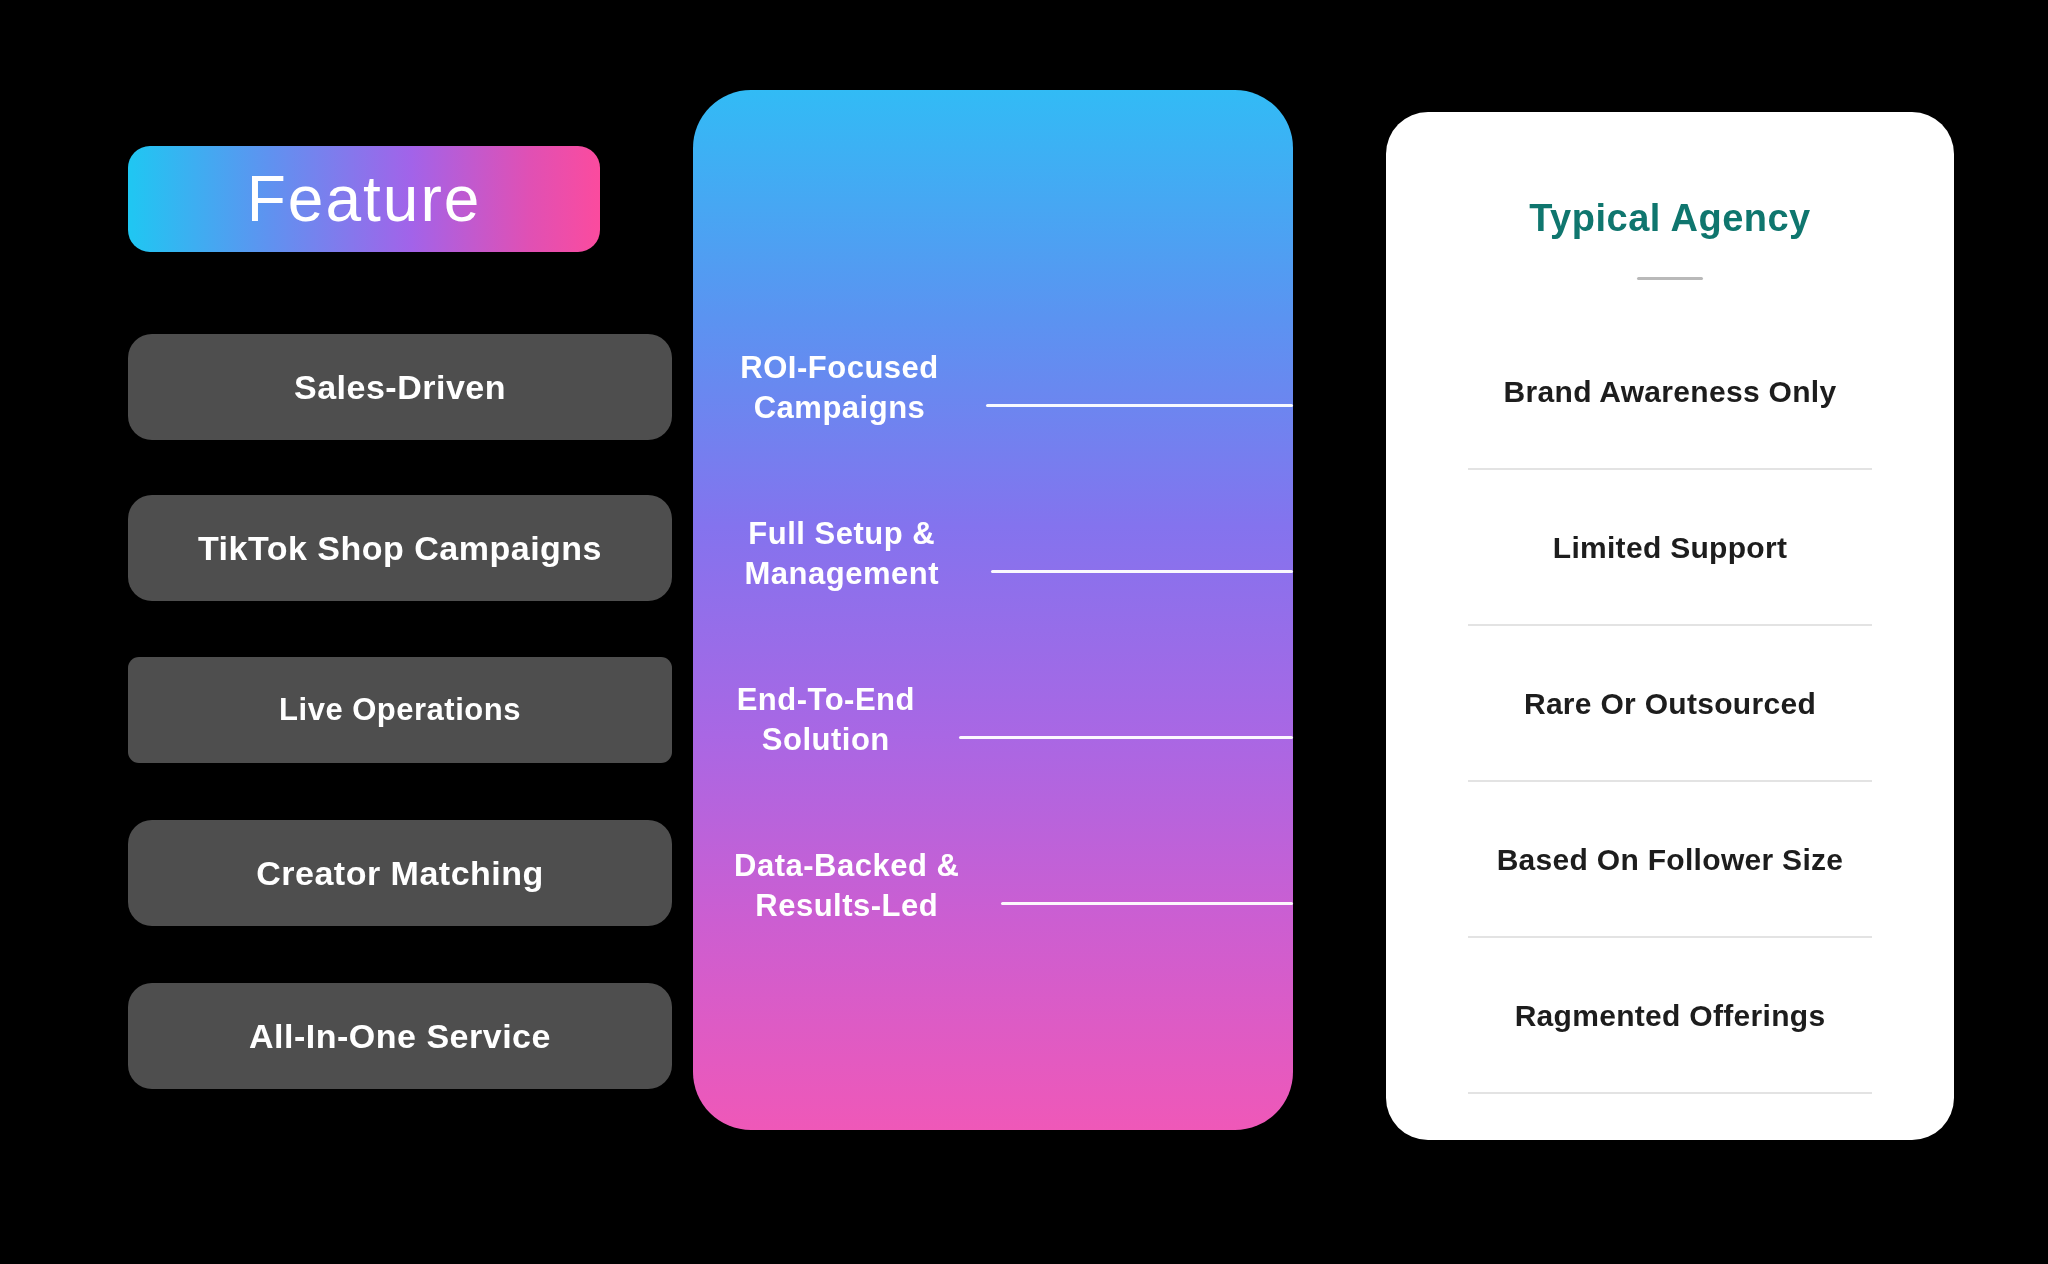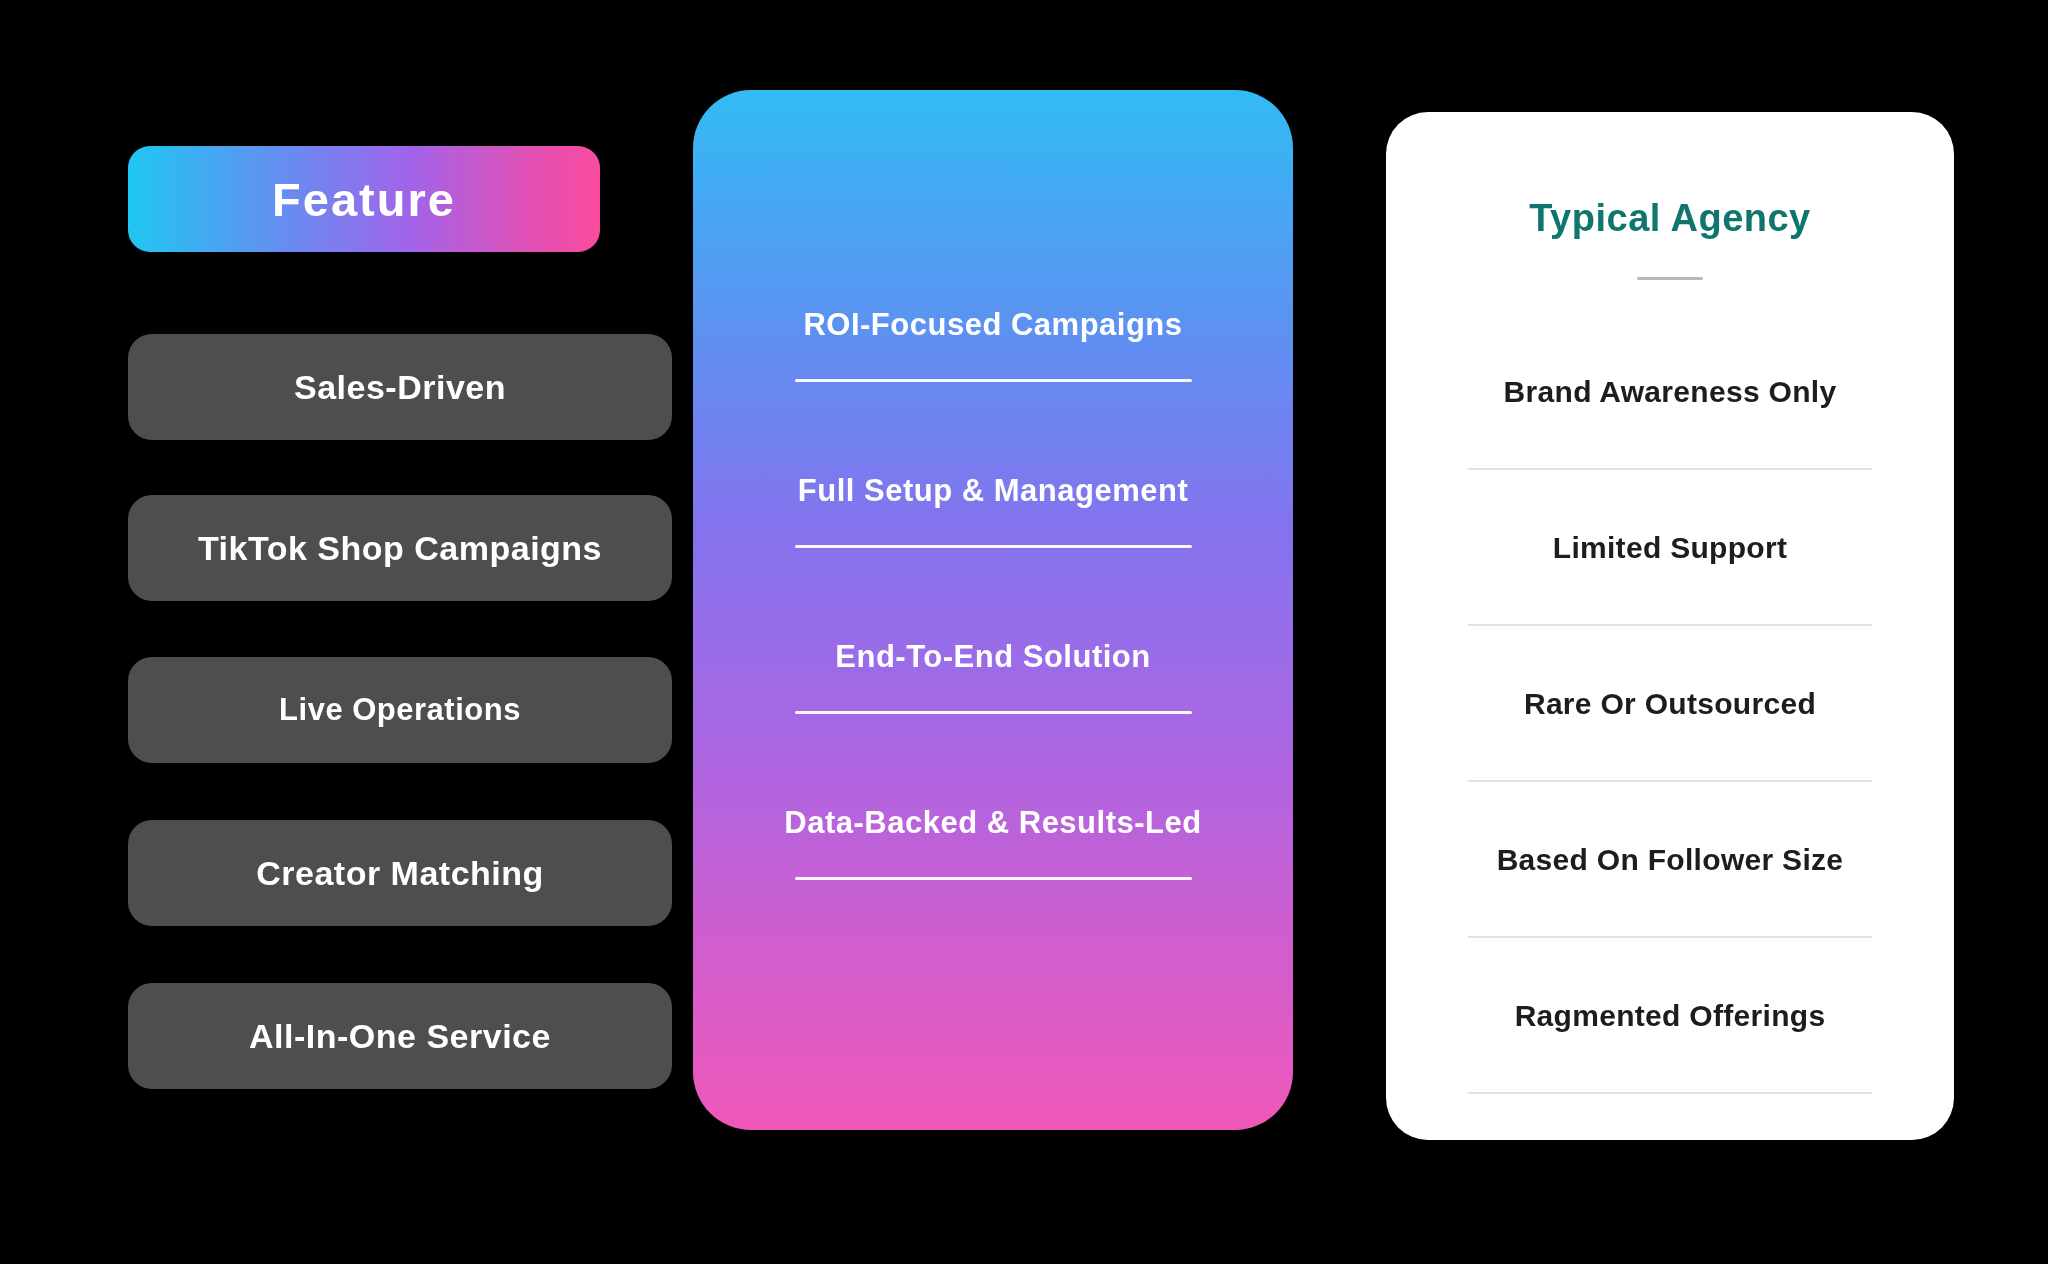--- a/index.html
+++ b/index.html
@@ -14,52 +14,52 @@
 
   
   .feature-header {
     position: absolute;
     left: 128px; top: 146px;
     width: 472px; height: 106px;
     border-radius: 22px;
     background: linear-gradient(90deg, #1fc7f2 0%, #5f92f0 30%, #a263e9 60%, #e050b4 85%, #fb4b9e 100%);
     display: flex; align-items: center; justify-content: center;
     color: #ffffff;
-    font-size: 47px; font-weight: 700; letter-spacing: 2px;
+    font-size: 64px; font-weight: 400; letter-spacing: 2px;
   }
   .pill {
     position: absolute;
     left: 128px;
     width: 544px; height: 106px;
     border-radius: 24px;
     background: #4e4e4e;
     display: flex; align-items: center; justify-content: center;
     color: #ffffff;
     font-size: 34px; font-weight: 700; letter-spacing: 0.5px;
     text-align: center;
   }
   .pill-1 { top: 334px; }
   .pill-2 { top: 495px; }
-  .pill-3 { top: 657px; font-size: 31px; }
+  .pill-3 { top: 657px; font-size: 31px; border-radius: 11px; }
   .pill-4 { top: 820px; }
   .pill-5 { top: 983px; }
 
   
   .ours-card {
     position: absolute;
     left: 693px; top: 90px;
     width: 600px; height: 1040px;
     border-radius: 58px;
     background: linear-gradient(180deg, #32bbf5 0%, #5b93f1 22%, #8473ee 42%, #a967e4 62%, #cc5ed1 80%, #ef58b8 100%);
     box-sizing: border-box;
     padding-top: 215px;
   }
   .ours-row {
     height: 166px;
-    display: flex; flex-direction: column; align-items: center;
+    display: flex; flex-direction: row; align-items: center;
   }
   .ours-label {
     color: #ffffff;
     font-size: 31px; font-weight: 600; letter-spacing: 0.5px;
     line-height: 40px;
     text-align: center;
   }
   .ours-underline {
     width: 397px; height: 3px;
     margin-top: 34px;

